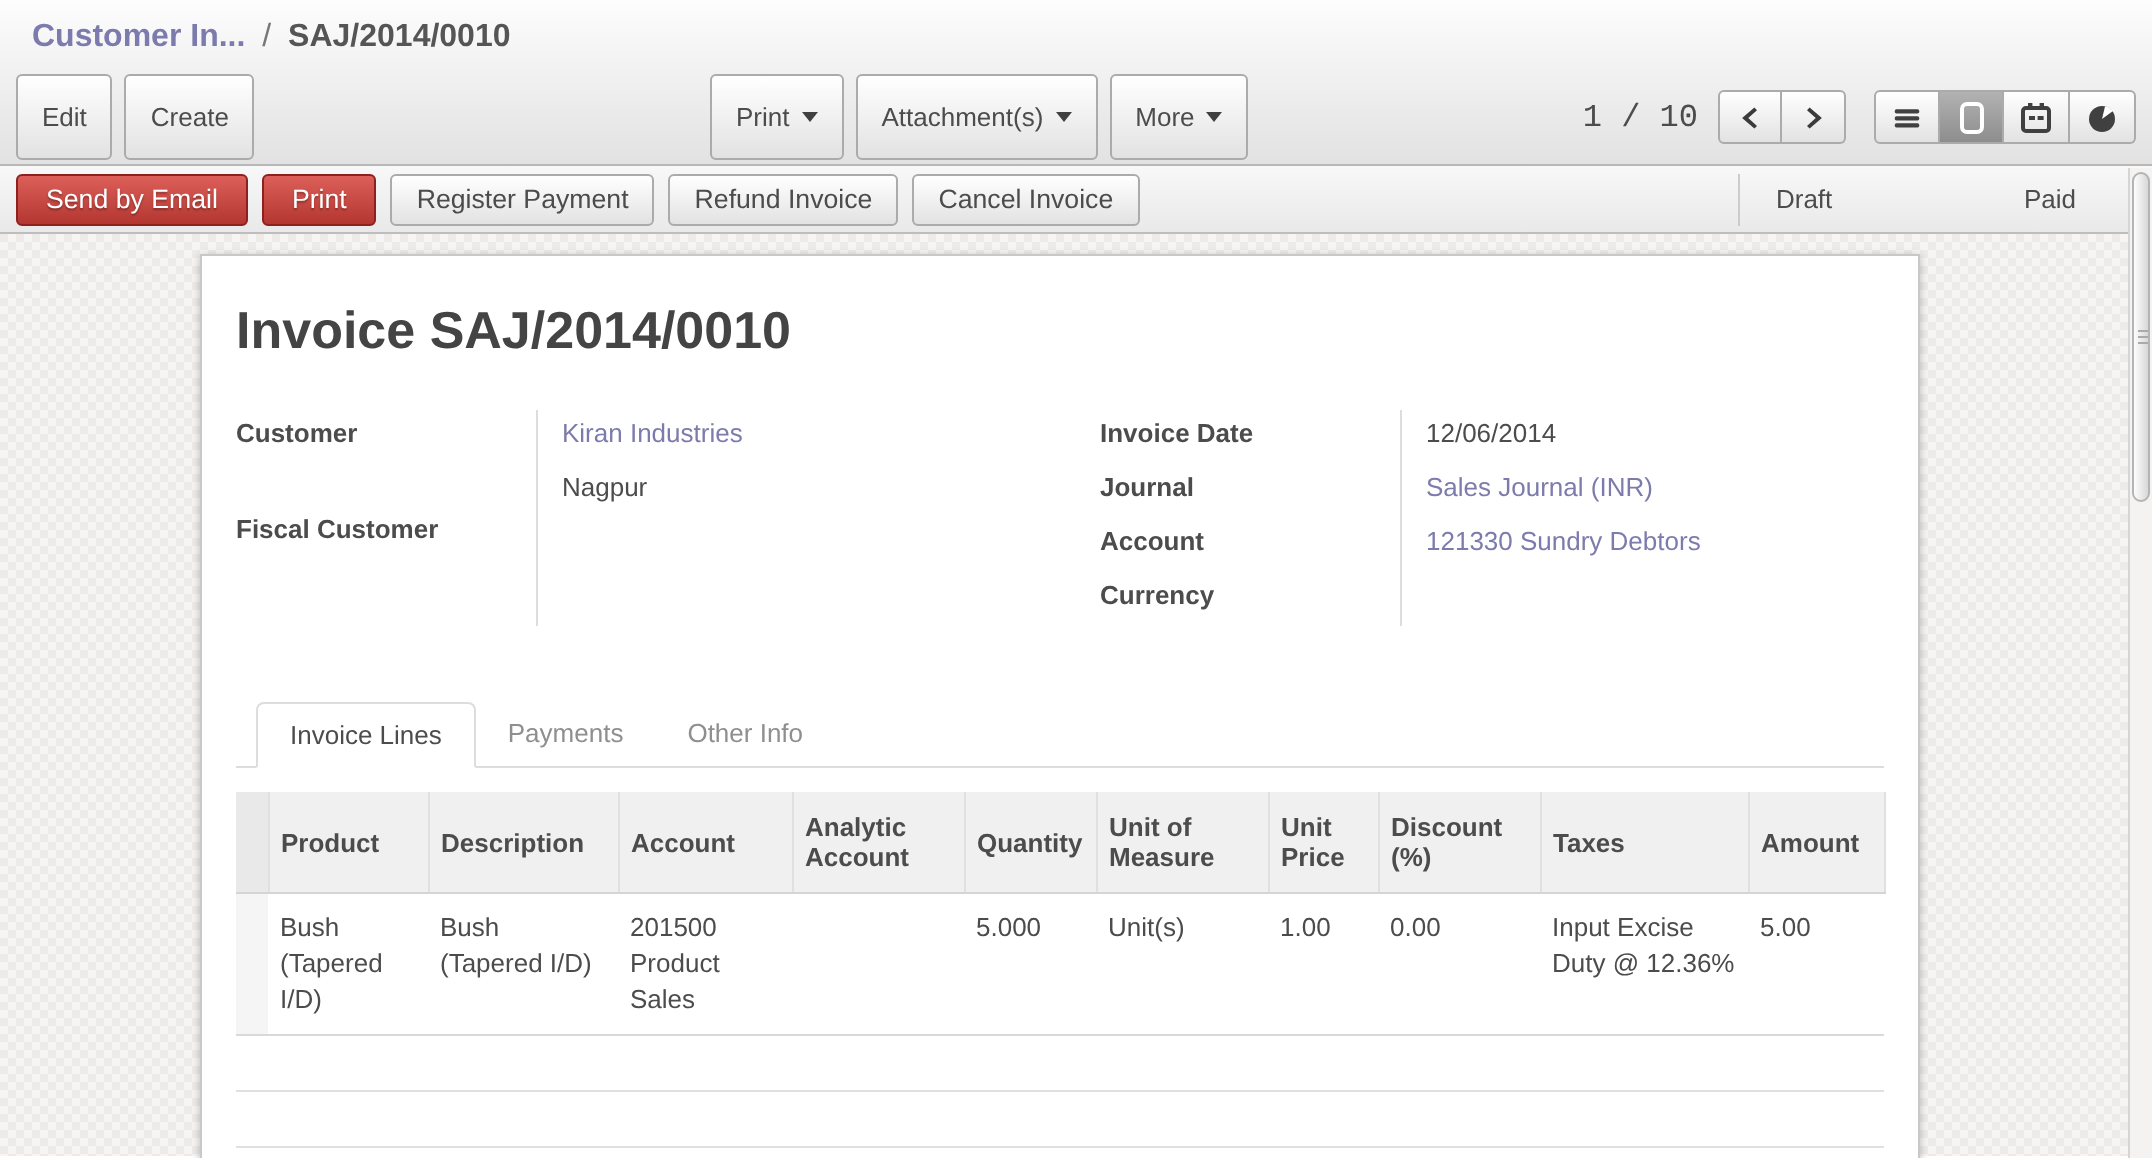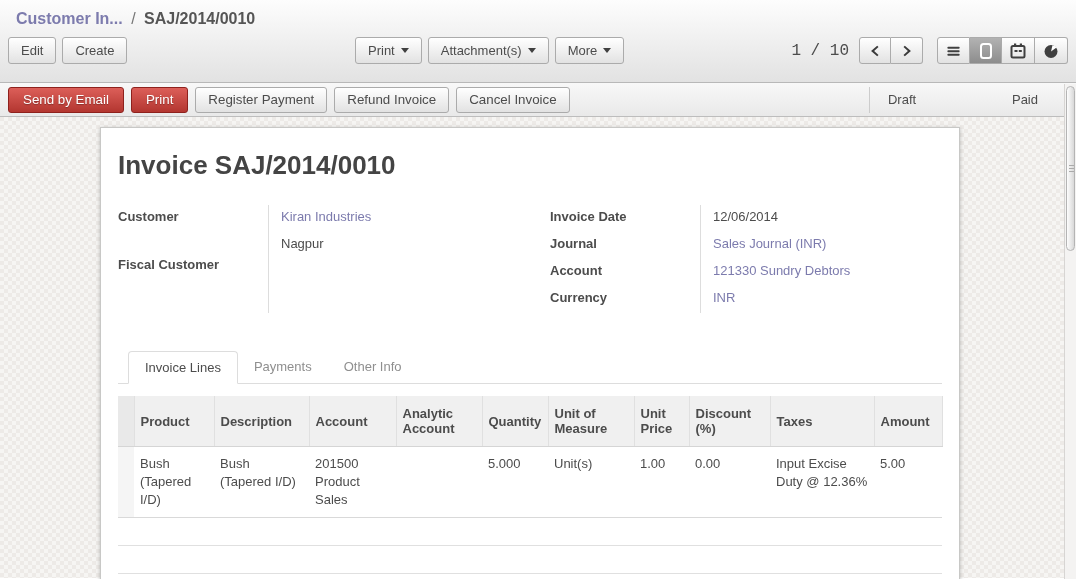--- a/index.html
+++ b/index.html
@@ -7,21 +7,21 @@
     font-family:"Liberation Sans","DejaVu Sans",sans-serif; font-size:13px; color:#4c4c4c; }
 
   
   .topbar { height:83px; background:linear-gradient(#fdfdfd,#e2e2e2); border-bottom:1px solid #b8b8b8; }
   .breadcrumb { padding:10px 16px 2px 16px; font-size:16px; font-weight:bold; }
   .breadcrumb .bc-parent { color:#7c7bad; cursor:pointer; }
   .breadcrumb .bc-sep { color:#777; font-weight:normal; padding:0 4px; }
   .breadcrumb .bc-current { color:#555; }
 
   .toolbar { position:relative; display:flex; align-items:center; padding:7px 8px 0 8px; }
-  .btn { display:inline-flex; align-items:center; gap:6px; height:27px; padding:0 12px;
+  .btn { display:inline-flex; align-items:center; gap:6px; height:43px; padding:0 12px;
     background:linear-gradient(#ffffff,#e2e2e2); border:1px solid #ababab; border-radius:3px;
     color:#4c4c4c; font-size:13px; cursor:pointer; white-space:nowrap; }
   .btn + .btn { margin-left:6px; }
   .caret { width:0; height:0; border-left:4px solid transparent; border-right:4px solid transparent;
     border-top:5px solid #404040; display:inline-block; }
   .toolbar-center { position:absolute; left:355px; top:7px; display:flex; }
   .toolbar-right { margin-left:auto; display:flex; align-items:center; }
   .pager-text { color:#4c4c4c; margin-right:10px; font-size:16px;font-family:Liberation Mono, monospace; }
   .btn-group { display:inline-flex; }
   .btn-group .gbtn { height:27px; min-width:32px; display:inline-flex; align-items:center; justify-content:center;
@@ -205,21 +205,20 @@
         <div class="flabels">
           <div class="flabel">Invoice Date</div>
           <div class="flabel">Journal</div>
           <div class="flabel">Account</div>
           <div class="flabel">Currency</div>
         </div>
         <div class="fvalues">
           <div class="fvalue plain-val">12/06/2014</div>
           <div class="fvalue"><span class="link">Sales Journal (INR)</span></div>
           <div class="fvalue"><span class="link">121330 Sundry Debtors</span></div>
-          <div class="fvalue"><span class="link">INR</span></div>
         </div>
       </div>
     </div>
 
     <div class="tabs">
       <div class="tab active">Invoice Lines</div>
       <div class="tab">Payments</div>
       <div class="tab">Other Info</div>
     </div>
 

